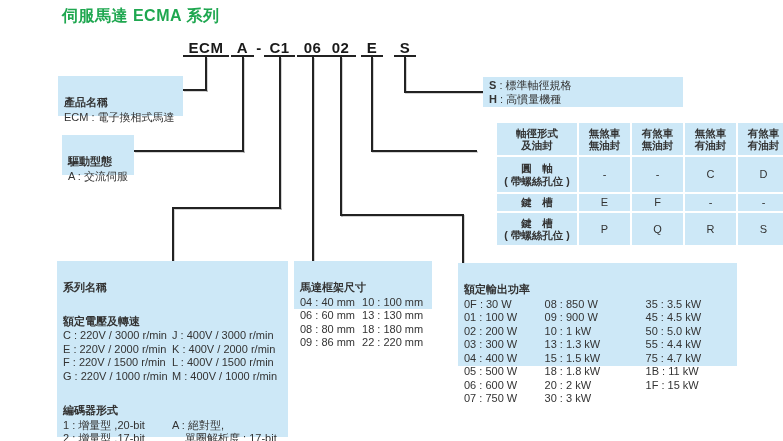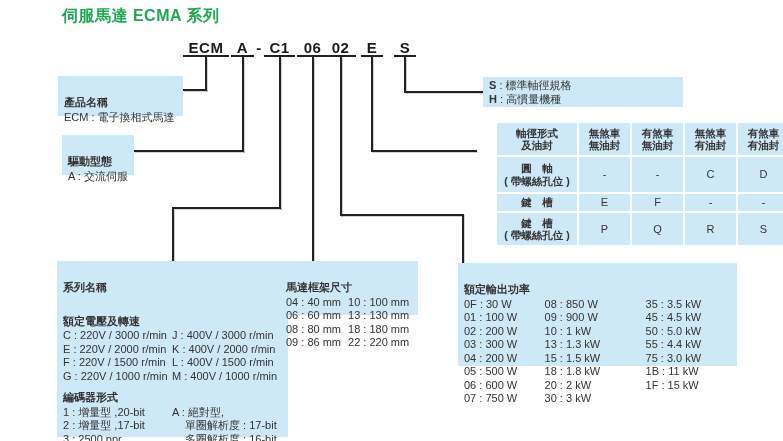--- a/index.html
+++ b/index.html
@@ -46,21 +46,21 @@
   
   .box{
     position:absolute;background:#CDE8F7;box-sizing:border-box;
     padding:20px 6px;font-size:11px;line-height:13.5px;color:#333;
   }
   .box .bt{font-weight:bold;display:block;margin-bottom:1px;}
   .b-product{left:58px;top:76px;width:125px;height:34px}
   .b-drive{left:62px;top:135px;width:72px;height:37px}
   .b-shaftspec{left:483px;top:77px;width:200px;height:30px;padding-top:2px}
   .b-series{left:57px;top:261px;width:231px;height:176px}
-  .b-frame{left:280px;top:261px;width:138px;height:54px}
+  .b-frame{left:294px;top:261px;width:138px;height:48px}
   .b-power{left:458px;top:263px;width:279px;height:103px}
   .cols{display:flex}
   .cols>div{white-space:nowrap}
   .v1{width:112px}.v2{width:113px}
   .f1{width:64px}.f2{width:66px}
   .p1{width:83px}.p2{width:104px}.p3{width:88px}
   .enc2 div:not(:first-child){padding-left:13px}
   .sub{font-weight:bold;margin-top:20px;margin-bottom:1px}
   .mt2{margin-top:1px}
   
@@ -136,21 +136,21 @@
           <div>F : 220V / 1500 r/min</div>
           <div>G : 220V / 1000 r/min</div>
         </div>
       <div class="v2">
           <div>J : 400V / 3000 r/min</div>
           <div>K : 400V / 2000 r/min</div>
           <div>L : 400V / 1500 r/min</div>
           <div>M : 400V / 1000 r/min</div>
         </div>
     </div>
-    <div class="sub" style="margin-top:8px">編碼器形式</div>
+    <div class="sub" style="margin-top:21px">編碼器形式</div>
     <div class="cols mt2">
       <div class="v1">
           <div>1 : 增量型 ,20-bit</div>
           <div>2 : 增量型 ,17-bit</div>
           <div>3 : 2500 ppr</div>
         </div>
       <div class="v2 enc2">
           <div>A : 絕對型,</div>
           <div>單圈解析度 : 17-bit</div>
           <div>多圈解析度 : 16-bit</div>
@@ -177,41 +177,41 @@
   </div>
 
   <div class="box b-power">
     <span class="bt">額定輸出功率</span>
     <div class="cols">
       <div class="p1">
           <div>0F : 30 W</div>
           <div>01 : 100 W</div>
           <div>02 : 200 W</div>
           <div>03 : 300 W</div>
-          <div>04 : 200 W</div>
+          <div>04 : 400 W</div>
           <div>05 : 500 W</div>
           <div>06 : 600 W</div>
           <div>07 : 750 W</div>
         </div>
       <div class="p2">
           <div>08 : 850 W</div>
           <div>09 : 900 W</div>
           <div>10 : 1 kW</div>
           <div>13 : 1.3 kW</div>
           <div>15 : 1.5 kW</div>
           <div>18 : 1.8 kW</div>
           <div>20 : 2 kW</div>
           <div>30 : 3 kW</div>
         </div>
       <div class="p3">
           <div>35 : 3.5 kW</div>
           <div>45 : 4.5 kW</div>
           <div>50 : 5.0 kW</div>
           <div>55 : 4.4 kW</div>
-          <div>75 : 3.0 kW</div>
+          <div>75 : 4.7 kW</div>
           <div>1B : 11 kW</div>
           <div>1F : 15 kW</div>
         </div>
     </div>
   </div>
 
   <div class="stable">
     <div class="cell head">軸徑形式
 及油封</div>
     <div class="cell head">無煞車

